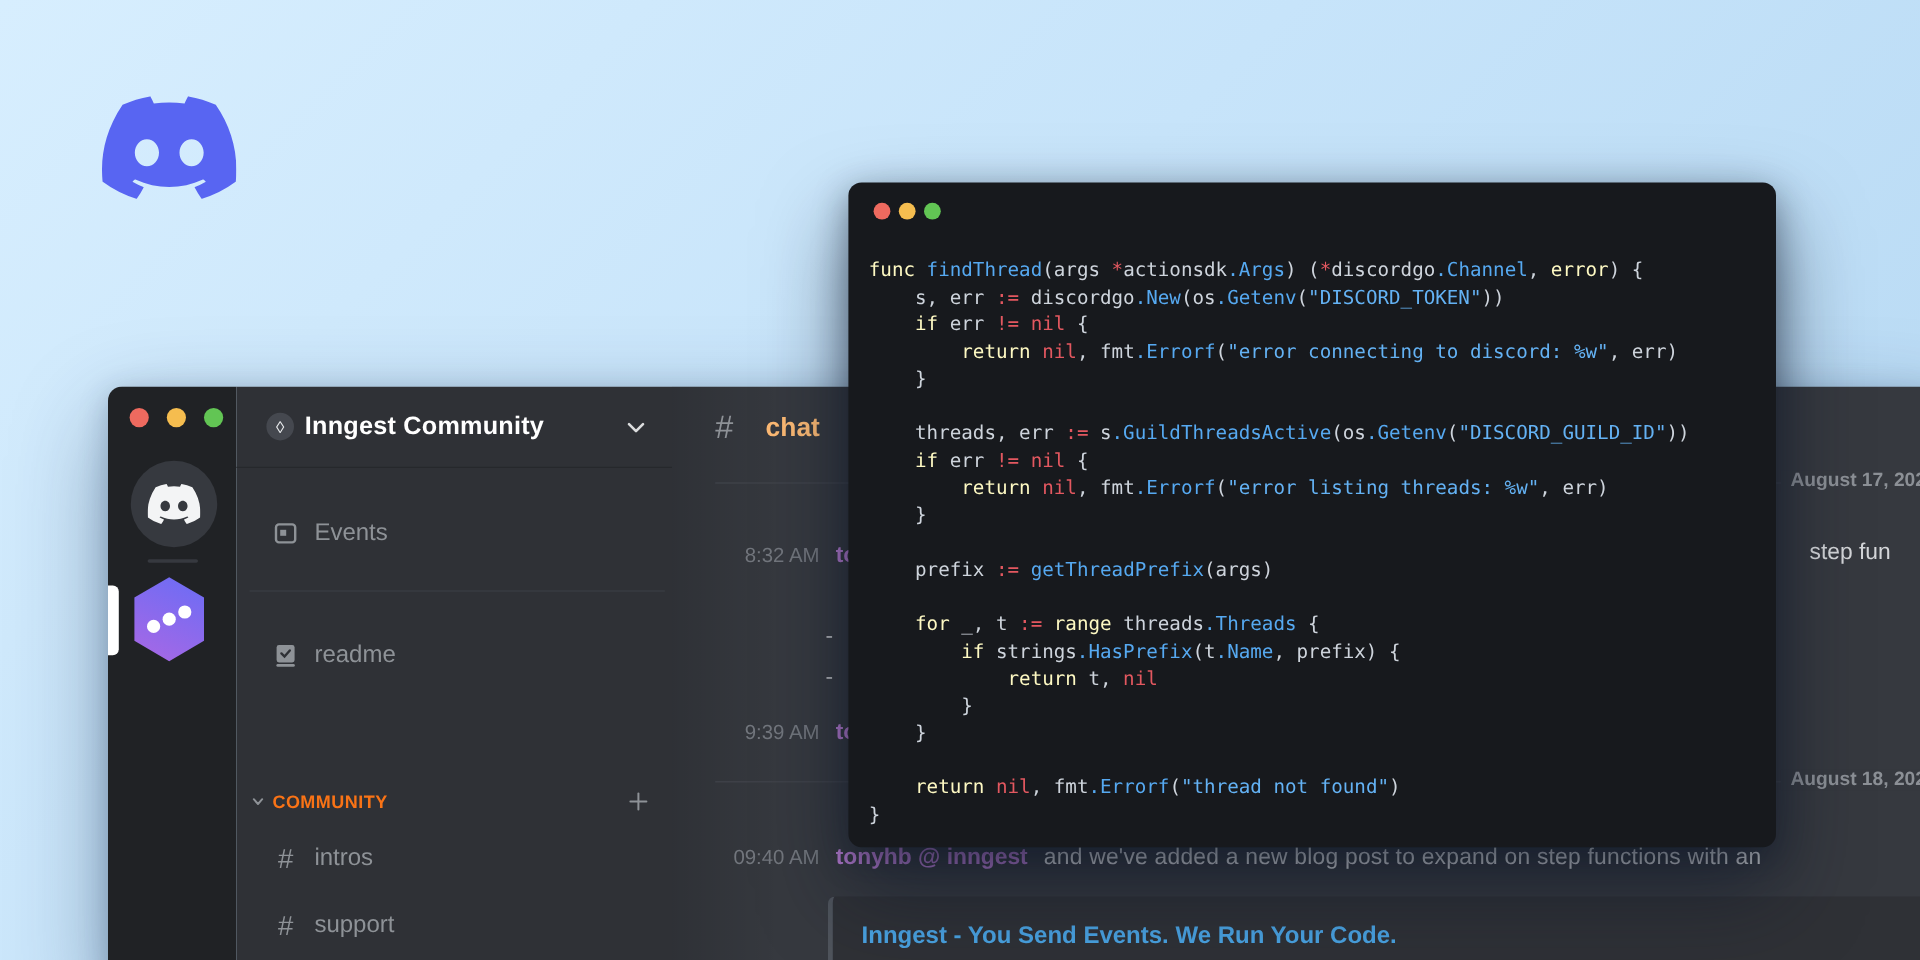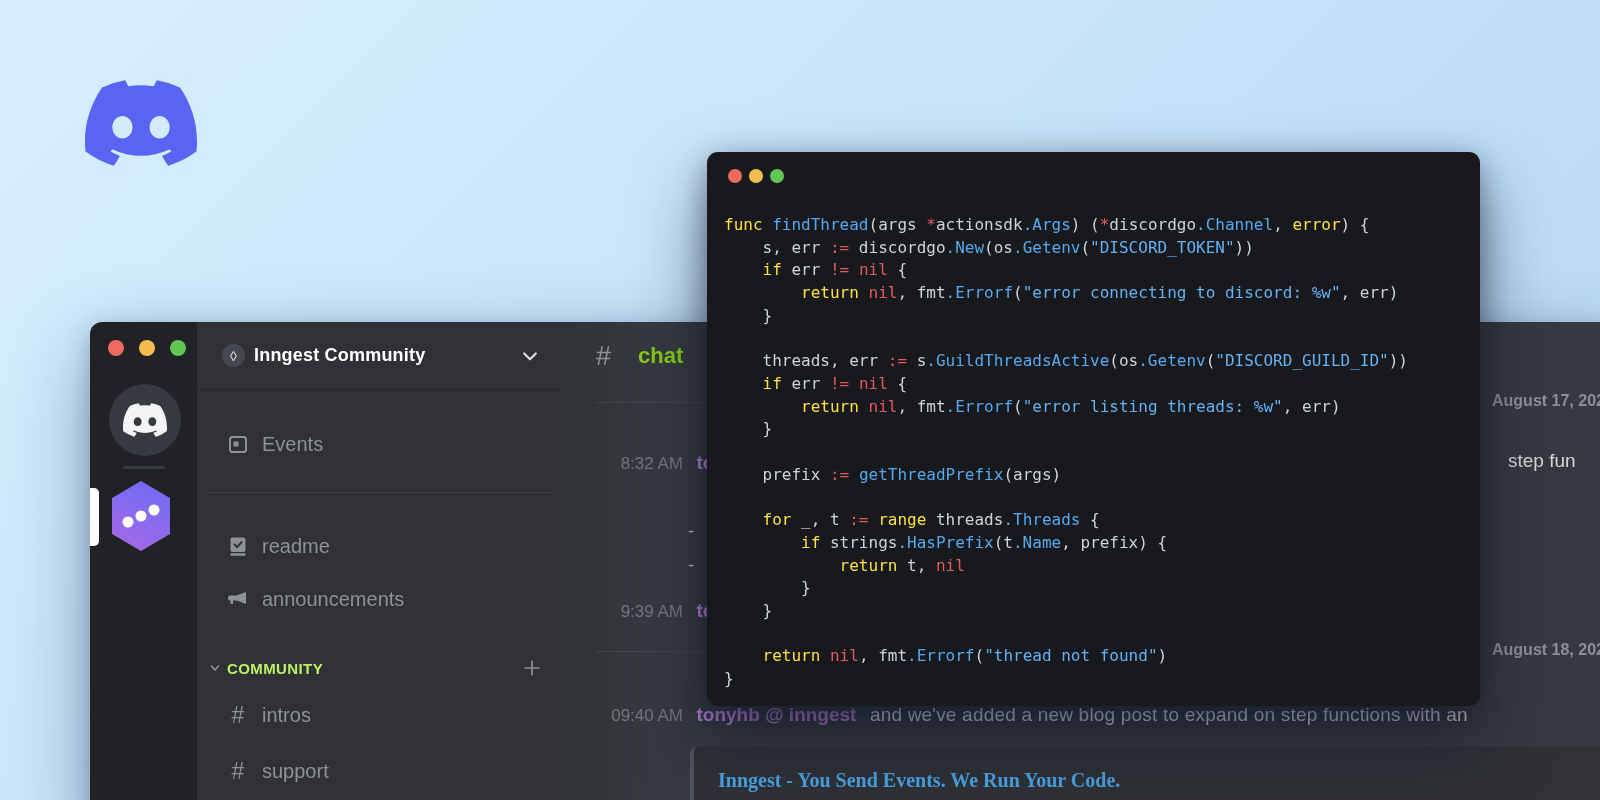--- a/index.html
+++ b/index.html
@@ -25,65 +25,65 @@
     background:#36393f; display:flex; align-items:center; justify-content:center; color:#f3f4f5; }
   .rail-divider { position:absolute; left:33px; top:144px; width:42px; height:3px; border-radius:2px; background:#36393f; }
   .rail-pill { position:absolute; left:0; top:166px; width:9px; height:58px; border-radius:0 5px 5px 0; background:#ffffff; }
   .hex { position:absolute; left:18px; top:158px; width:66px; height:72px; }
 
   .sbar { position:relative; width:363px; background:#2f3136; flex:none; }
   .sheader { position:absolute; left:0; top:0; right:0; height:68px; border-bottom:1px solid #26282c;
     display:flex; align-items:center; }
   .sbadge { position:absolute; left:25px; width:23px; height:23px; border-radius:50%; background:#45484f;
     color:#eceef0; font-size:14px; display:flex; align-items:center; justify-content:center; }
-  .sname { position:absolute; left:57px; color:#ffffff; font-size:18px; font-weight:bold; letter-spacing:.2px; }
+  .sname { position:absolute; left:57px; color:#ffffff; font-size:21px; font-weight:bold; letter-spacing:.2px; }
   .schev { position:absolute; right:20px; width:20px; height:20px; color:#dcddde; }
 
   .srow { position:absolute; left:0; right:0; height:44px; display:flex; align-items:center; color:#8e9297; }
   .srow .cicon { position:absolute; left:29px; width:24px; height:24px; display:flex; align-items:center; justify-content:center; }
   .srow .clabel { position:absolute; left:65px; font-size:20px; font-weight:500; }
   .hashglyph { font-size:23px; font-weight:500; color:#8e9297; }
   .sdivider { position:absolute; left:11px; right:6px; top:170px; height:1px; background:#3b3e44; }
-  .catrow { position:absolute; left:0; right:0; top:332px; height:28px; display:flex; align-items:center; color:#bef264; }
+  .catrow { position:absolute; left:0; right:0; top:332px; height:28px; display:flex; align-items:center; color:#f97316; }
   .catchev { position:absolute; left:12px; width:12px; height:12px; }
   .catlabel { position:absolute; left:30px; font-size:15px; font-weight:bold; letter-spacing:.4px; }
   .catplus { position:absolute; right:18px; width:20px; height:20px; }
 
   .chat { position:relative; flex:1; background:#36393f; }
   .chat::before { content:""; position:absolute; inset:0; pointer-events:none;
     background:linear-gradient(90deg, rgba(0,0,0,.14), rgba(0,0,0,0) 90px); }
   .chead { position:absolute; left:0; top:0; right:0; height:68px; display:flex; align-items:center; }
   .chead .hash { position:absolute; left:36px; font-size:27px; color:#8e9297; font-weight:500; }
-  .chead .cname { position:absolute; left:78px; font-size:22px; font-weight:bold; color:#84cc16; }
+  .chead .cname { position:absolute; left:78px; font-size:22px; font-weight:bold; color:#fdba74; }
 
   .ddiv { position:absolute; left:36px; right:0; height:1px; background:#41444b; }
   .dlabel { position:absolute; left:888px; top:-10px; background:#36393f; padding:0 8px;
     color:#8c9096; font-size:16px; font-weight:600; white-space:nowrap; }
 
   .mrow { position:absolute; left:0; right:0; white-space:nowrap; }
   .mtime { display:inline-block; width:123px; text-align:right; color:#72767d; font-size:17px; vertical-align:baseline; }
   .muser { margin-left:9px; color:#bd7fd8; font-size:19px; font-weight:600; }
   .mtext { margin-left:9px; color:#dcddde; font-size:19px; letter-spacing:.2px;text-align:right; }
   .bullet { position:absolute; left:128px; color:#b9bbbe; font-size:19px; }
   .frag { position:absolute; color:#d4d6d9; font-size:19px; white-space:nowrap; }
 
   .embed { position:absolute; left:130px; top:425px; width:1010px; height:220px;
     background:#2f3136; border-radius:6px; border-left:4px solid #4f545c; }
-  .embed-title { position:absolute; left:24px; top:22px; color:#4aa3e2; font-size:20px; font-weight:bold;font-family:Liberation Serif, serif; }
+  .embed-title { position:absolute; left:24px; top:22px; color:#4aa3e2; font-size:20px; font-weight:bold; }
 
   
   .cwin { position:absolute; left:707px; top:152px; width:773px; height:554px;
     background:#17191d; border-radius:11px; z-index:3;
     box-shadow:0 35px 70px rgba(12,22,40,.55), 0 8px 28px rgba(12,22,40,.40); }
   .cwin .tl2 { position:absolute; width:14px; height:14px; border-radius:50%; top:17px; }
   .cl-r { left:21px; background:#ee6a5f; } .cl-y { left:42px; background:#f5bd4f; } .cl-g { left:63px; background:#62c554; }
   #code-pre { position:absolute; left:17px; top:62px; right:6px;
     font-family:"DejaVu Sans Mono", monospace; font-size:16px; line-height:22.7px;
     white-space:pre; }
-  .tk-k { color:#fde047;margin-top:28px; } .tk-f { color:#56a9f1; } .tk-s { color:#64b2f4; }
+  .tk-k { color:#fef9c3;margin-top:28px; } .tk-f { color:#56a9f1; } .tk-s { color:#64b2f4; }
   .tk-o { color:#e35860; } .tk-p { color:#ced4dc; }
 </style>
 </head>
 <body>
 
 <div class="canvas">
 
   <svg class="brand-logo" viewBox="0 0 24 18" fill="currentColor">
     <path d="M20.317 1.369A19.79 19.79 0 0 0 15.432-.146a.074.074 0 0 0-.079.037c-.21.375-.444.864-.608 1.25a18.27 18.27 0 0 0-5.487 0A12.64 12.64 0 0 0 8.641-.11a.077.077 0 0 0-.079-.037A19.74 19.74 0 0 0 3.677 1.37a.07.07 0 0 0-.032.027C.533 6.046-.32 10.58.099 15.057a.082.082 0 0 0 .031.057 19.9 19.9 0 0 0 5.993 3.03.078.078 0 0 0 .084-.028c.462-.63.874-1.295 1.226-1.994a.076.076 0 0 0-.041-.106 13.107 13.107 0 0 1-1.872-.892.077.077 0 0 1-.008-.128c.126-.094.252-.192.372-.291a.074.074 0 0 1 .077-.01c3.928 1.793 8.18 1.793 12.062 0a.074.074 0 0 1 .078.01c.12.098.245.197.372.292a.077.077 0 0 1-.006.127 12.3 12.3 0 0 1-1.873.892.077.077 0 0 0-.041.107c.36.698.772 1.362 1.225 1.993a.076.076 0 0 0 .084.028 19.84 19.84 0 0 0 6.002-3.03.077.077 0 0 0 .032-.054c.5-5.177-.838-9.674-3.549-13.66a.061.061 0 0 0-.031-.03zM8.02 12.33c-1.183 0-2.157-1.085-2.157-2.419 0-1.333.956-2.419 2.157-2.419 1.21 0 2.176 1.096 2.157 2.42 0 1.333-.956 2.418-2.157 2.418zm7.975 0c-1.183 0-2.157-1.085-2.157-2.419 0-1.333.955-2.419 2.157-2.419 1.21 0 2.176 1.096 2.157 2.42 0 1.333-.946 2.418-2.157 2.418z"></path>
   </svg>
@@ -142,28 +142,20 @@
         <span class="cicon">
           <svg width="22" height="22" viewBox="0 0 22 22">
             <rect x="3.5" y="2.5" width="15" height="14.5" rx="2" fill="#8e9297"></rect>
             <path d="M7.5 9.5l2.6 2.6 4.4-5" stroke="#2f3136" stroke-width="2" fill="none" stroke-linecap="round"></path>
             <path d="M4.5 19.5h13" stroke="#8e9297" stroke-width="2.4" stroke-linecap="round"></path>
           </svg>
         </span>
         <span class="clabel">readme</span>
       </div>
 
-      <div class="srow" style="top:255px">
-        <span class="cicon">
-          <svg width="22" height="22" viewBox="0 0 22 22" fill="#8e9297">
-            <path d="M19 4v12l-9.5-3.5H6v3.5H3.5V12.5H3a2 2 0 0 1-2-2v-1a2 2 0 0 1 2-2h6.5z"></path>
-          </svg>
-        </span>
-        <span class="clabel">announcements</span>
-      </div>
 
       <div class="catrow">
         <svg class="catchev" viewBox="0 0 24 24" fill="none" stroke="#8e9297" stroke-width="3.2" stroke-linecap="round" stroke-linejoin="round">
             <polyline points="5,8 12,16 19,8"></polyline>
           </svg>
         <span class="catlabel">COMMUNITY</span>
         <svg class="catplus" viewBox="0 0 24 24" fill="none" stroke="#8e9297" stroke-width="2" stroke-linecap="round">
             <line x1="12" y1="4" x2="12" y2="20"></line>
             <line x1="4" y1="12" x2="20" y2="12"></line>
           </svg>

